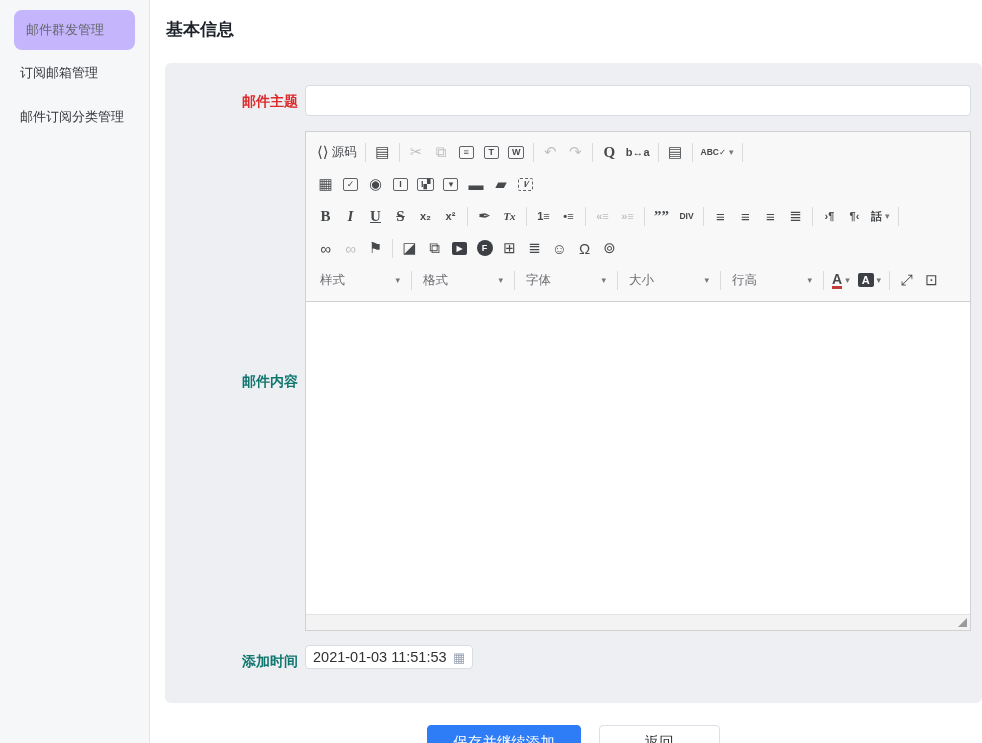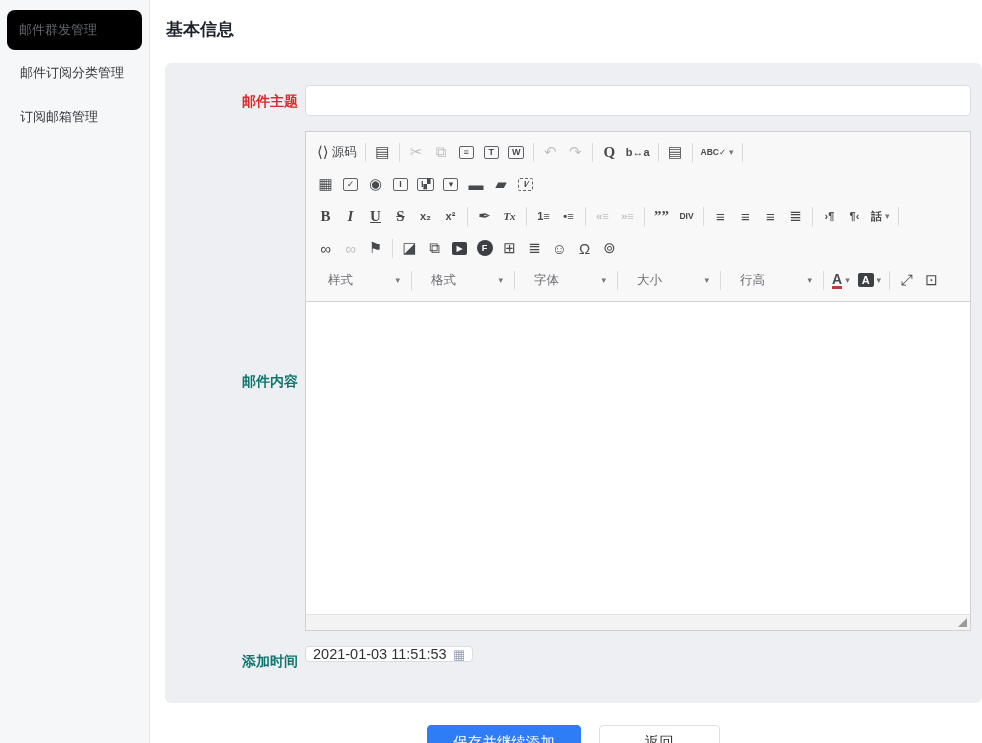--- a/index.html
+++ b/index.html
@@ -3,21 +3,21 @@
 <meta charset="utf-8">
 <style>
   * { margin:0; padding:0; box-sizing:border-box; }
   html,body { width:982px; height:743px; overflow:hidden; background:#fff;
     font-family:"Liberation Sans","DejaVu Sans",sans-serif; }
   .app { display:flex; width:982px; height:743px; }
 
   
   .sidebar { flex:0 0 150px; background:#f6f7f8; border-right:1px solid #e4e5e7; padding-top:8px; }
   .side-item { font-size:13px; color:#33353a; padding:12px 14px; margin:2px 6px; cursor:pointer; border-radius:8px; }
-  .side-item.active { background:#000000; color:#65676b; padding:11px 12px; margin:2px 7px; }
+  .side-item.active { background:#c4b5fd; color:#65676b; padding:11px 12px; margin:2px 14px; }
 
   
   .main { flex:1; background:#fff; padding:18px 0 0 15px; }
   .page-title { font-size:17px; font-weight:bold; color:#1d2129; margin-bottom:22px; padding-left:1px; }
 
   .panel { background:#edeff3; border-radius:6px; padding:22px 11px 26px 0; width:817px; }
   .frow { display:flex; margin-bottom:14px; }
   .frow .flabel { flex:0 0 140px; text-align:right; padding-right:7px; font-size:14px; font-weight:bold; color:#0f766e; line-height:32px; }
   .flabel.req { color:#dd2a2a; }
   .frow.center { align-items:center; }
@@ -40,45 +40,45 @@
   .tbtn.serif .g { font-family:"Liberation Serif","DejaVu Serif",serif; font-weight:bold; font-size:15px; }
   .tbtn.it .g { font-style:italic; }
   .tbtn.un .g { text-decoration:underline; }
   .tbtn.st .g { text-decoration:line-through; }
   .tbtn.small .g { font-size:11px; font-weight:bold;text-align:center; }
   .tbtn.tiny .g { font-size:8.5px; font-weight:bold; letter-spacing:0; }
   .tbtn.color-a .g { font-weight:bold; font-size:14px; border-bottom:3px solid #c23b3b; line-height:14px; }
   .tbtn.bg-a .g { font-weight:bold; font-size:11px; background:#3c3f44; color:#fff; padding:1px 4px; border-radius:2px; }
   .tsep { width:1px; height:19px; background:#dadada; margin:0 4px; flex:0 0 1px; }
   .tbtn.drop { width:92px; justify-content:space-between; padding:0 6px; border-radius:2px; }
-  .tbtn.drop .lbl { font-size:12.5px; color:#6a6d72; margin:8px; }
+  .tbtn.drop .lbl { font-size:12.5px; color:#6a6d72; margin:0; }
   .edit-area { height:312px; background:#fff; cursor:text; }
   .edit-foot { height:16px; background:#f3f3f3; border-top:1px solid #e2e2e2; position:relative; }
   .resize-handle { position:absolute; right:3px; bottom:3px; width:0; height:0; border-left:9px solid transparent; border-bottom:9px solid #9b9b9b; cursor:nwse-resize; }
 
   
-  .date-box { display:inline-flex; align-items:center; background:#fff; border:1px solid #d9dce2; border-radius:4px; height:16px; padding:0 7px; }
+  .date-box { display:inline-flex; align-items:center; background:#fff; border:1px solid #d9dce2; border-radius:4px; height:24px; padding:0 7px; }
   .date-box input { border:none; outline:none; font-size:14.5px; color:#303133; width:140px; font-family:inherit; background:transparent; }
   .cal-icon { font-size:13px; color:#9aa3b2; cursor:pointer; line-height:1; }
 
   
   .footer { width:817px; display:flex; justify-content:center; gap:18px; margin-top:22px; }
   .btn { height:35px; border-radius:4px; font-size:14.5px; cursor:pointer; font-family:inherit; }
   .btn-primary { background:#2e7cf6; color:#fff; border:1px solid #2e7cf6; padding:0 25px; }
   .btn-plain { background:#fff; color:#303133; border:1px solid #dcdfe6; padding:0 45px; }
 </style>
 </head>
 <body>
 
 <div class="app">
 
   <div class="sidebar">
     <div class="side-item active">邮件群发管理</div>
+    <div class="side-item">订阅邮箱管理</div>
     <div class="side-item">邮件订阅分类管理</div>
-    <div class="side-item">订阅邮箱管理</div>
   </div>
 
   <div class="main">
     <div class="page-title">基本信息</div>
 
     <div class="panel">
 
       <div class="frow">
         <div class="flabel req">邮件主题</div>
         <div class="fctl">

